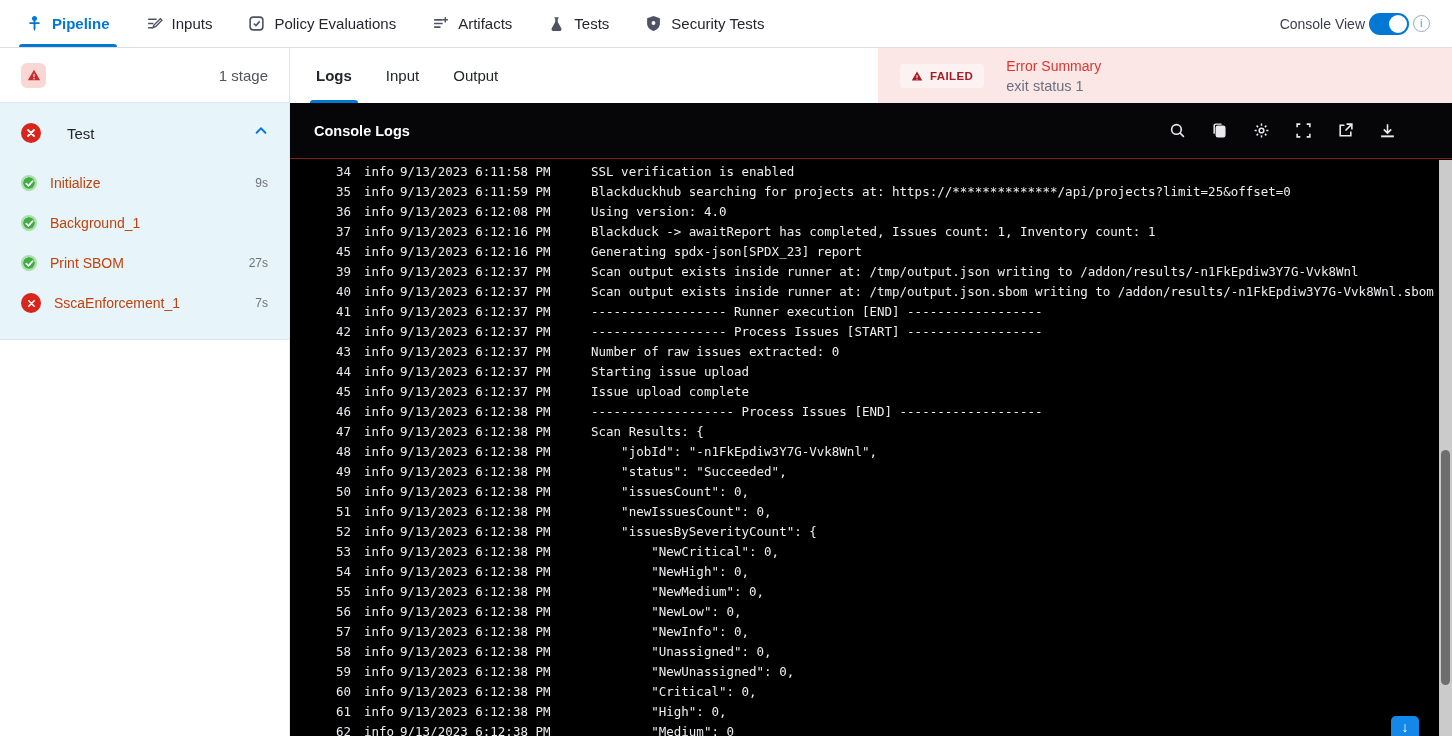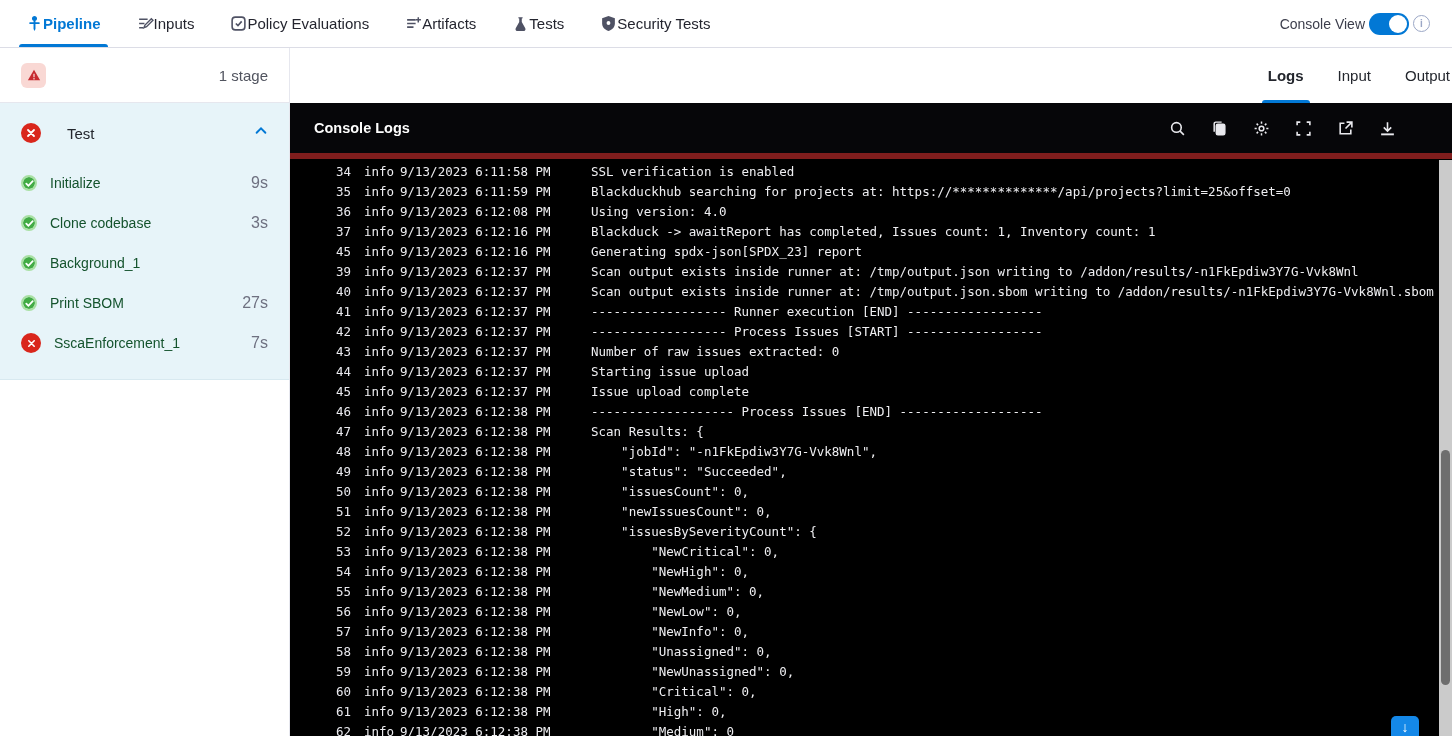--- a/index.html
+++ b/index.html
@@ -3,21 +3,21 @@
 <meta charset="utf-8">
 <style>
   * { box-sizing: border-box; margin: 0; padding: 0; }
   html,body { width:1452px; height:736px; overflow:hidden; background:#fff;
     font-family:"Liberation Sans", sans-serif; }
 
   
   .topnav { height:48px; background:#fff; border-bottom:1px solid #dcdde6;
     display:flex; align-items:center; padding:0 22px 0 26px; }
   .nav-tabs { display:flex; gap:36px; height:100%; }
-  .nav-tab { display:flex; align-items:center; height:100%;
+  .nav-tab { display:flex; align-items:center; gap:9px; height:100%;
     font-size:15px; color:#24252f; cursor:pointer; position:relative; }
   .nav-tab svg { width:17px; height:17px; }
   .nav-tab .ic { display:flex; }
   .nav-tab.active { color:#0278d5; font-weight:bold; }
   .nav-tab.active::after { content:""; position:absolute; left:-7px; right:-7px;
     bottom:0; height:3px; background:#0278d5; border-radius:3px 3px 0 0; }
   .nav-right { margin-left:auto; display:flex; align-items:center; gap:4px;
     font-size:14px; color:#3c3e4c; }
   .toggle { width:40px; height:22px; border-radius:11px; background:#0278d5;
     position:relative; cursor:pointer; }
@@ -41,46 +41,46 @@
   .stage-panel { background:#e7f4f9; border-bottom:1px solid #d8e9f0; padding-bottom:16px; }
   .stage-header { height:60px; display:flex; align-items:center; gap:26px; padding:0 21px; cursor:pointer; }
   .circle { border-radius:50%; display:flex; align-items:center; justify-content:center; }
   .fail-circle { width:20px; height:20px; background:#d9261c; }
   .ok-circle { width:16px; height:16px; background:#42ab45; border:2px solid #a9e0a4;
     background-clip:padding-box; }
   .stage-name { flex:1; font-size:15px; color:#23262d; }
   .step-row { height:40px; margin:0 9px; padding:0 12px; border-radius:8px;
     display:flex; align-items:center; gap:13px; cursor:pointer; }
   .step-row.selected { background:#cceefb; }
-  .step-name { flex:1; font-size:14px; color:#14532d; }
-  .step-dur { font-size:16px; color:#6e7080;margin-left:20px; }
+  .step-name { flex:1; font-size:14px; color:#c2410c; }
+  .step-dur { font-size:12px; color:#6e7080;margin-left:20px; }
   .sidebar-rest { flex:1; background:#fff; }
 
   
   .main { flex:1; display:flex; flex-direction:column; min-width:0; }
-  .main-top { height:55px; background:#fff; display:flex;justify-content:flex-end; }
+  .main-top { height:55px; background:#fff; display:flex; }
   .log-tabs { display:flex; gap:30px; padding-left:24px; }
   .log-tab { height:55px; display:flex; align-items:center; font-size:15px;
     color:#23262d; position:relative; cursor:pointer; padding:0 2px; }
   .log-tab.active { font-weight:bold; }
   .log-tab.active::after { content:""; position:absolute; left:-4px; right:-4px;
     bottom:0; height:3px; background:#0278d5; border-radius:3px 3px 0 0; }
   .error-panel { margin-left:auto; width:574px; background:#fbe7e5; display:flex;
     align-items:center; padding-left:22px; gap:22px; }
   .failed-badge { background:#fcf2f1; border-radius:4px; padding:6px 11px;
     display:flex; align-items:center; gap:7px; font-size:11.5px; font-weight:bold;
     letter-spacing:.4px; color:#a71c22; }
   .error-title { color:#e4332d; font-size:14px; margin-bottom:4px; }
   .error-msg { color:#6c6f80; font-size:14.5px; }
 
   
   .console { flex:1; background:#000; position:relative; display:flex;
     flex-direction:column; overflow:hidden; }
   .console-header { height:56px; min-height:56px; background:#060609;
-    border-bottom:6px solid #7f1d1d; display:flex; align-items:center; padding:0 24px; }
+    border-bottom:1px solid #7f1d1d; display:flex; align-items:center; padding:0 24px; }
   .console-title { color:#fdfdfd; font-size:14.5px; font-weight:bold; }
   .console-icons { margin-left:auto; display:flex; gap:25px; margin-right:32px; }
   .cicon { width:17px; height:17px; display:flex; cursor:pointer; }
   .cicon svg { width:17px; height:17px; }
 
   .log-body { flex:1; overflow:hidden; position:relative; }
   .log-rows { margin-top:3px; }
   .log-row { display:flex; height:20px; line-height:20px;
     font-family:"DejaVu Sans Mono", monospace; font-size:12.5px; color:#efeff2;
     white-space:pre; }
@@ -196,29 +196,20 @@
   <div class="step-row">
     <div class="circle status-icon ok-circle">
               <svg width="11" height="11" viewBox="0 0 12 12" fill="none" stroke="#fff" stroke-width="2" stroke-linecap="round">
                 <path d="M2.5 6.2l2.3 2.3 4.7-5"></path>
               </svg>
             </div>
     <span class="step-name">Initialize</span>
     <span class="step-dur">9s</span>
   </div>
 
-  <div class="step-row">
-    <div class="circle status-icon ok-circle">
-              <svg width="11" height="11" viewBox="0 0 12 12" fill="none" stroke="#fff" stroke-width="2" stroke-linecap="round">
-                <path d="M2.5 6.2l2.3 2.3 4.7-5"></path>
-              </svg>
-            </div>
-    <span class="step-name">Clone codebase</span>
-    <span class="step-dur">3s</span>
-  </div>
 
   <div class="step-row">
     <div class="circle status-icon ok-circle">
               <svg width="11" height="11" viewBox="0 0 12 12" fill="none" stroke="#fff" stroke-width="2" stroke-linecap="round">
                 <path d="M2.5 6.2l2.3 2.3 4.7-5"></path>
               </svg>
             </div>
     <span class="step-name">Background_1</span>
     <span class="step-dur"></span>
   </div>
@@ -248,20 +239,33 @@
     </div>
     <div class="sidebar-rest"></div>
   </div>
 
   <div class="main">
     <div class="main-top">
       <div class="log-tabs">
         <div class="log-tab active">Logs</div>
         <div class="log-tab">Input</div>
         <div class="log-tab">Output</div>
+      </div>
+      <div class="error-panel">
+        <div class="failed-badge">
+          <svg width="12" height="12" viewBox="0 0 16 16">
+              <path fill="#a71c22" d="M8 2l7 12H1L8 2z"></path>
+              <path fill="#fcf2f1" d="M7.3 6.5h1.4v4H7.3zM7.3 11.5h1.4V13H7.3z"></path>
+            </svg>
+          <span>FAILED</span>
+        </div>
+        <div class="error-texts">
+          <div class="error-title">Error Summary</div>
+          <div class="error-msg">exit status 1</div>
+        </div>
       </div>
     </div>
 
     <div class="console">
       <div class="console-header">
         <span class="console-title">Console Logs</span>
         <div class="console-icons">
           <span class="cicon">
             <svg viewBox="0 0 16 16" fill="none" stroke="#e9e9ee" stroke-width="1.5">
                 <circle cx="7" cy="7" r="4.5"></circle>

